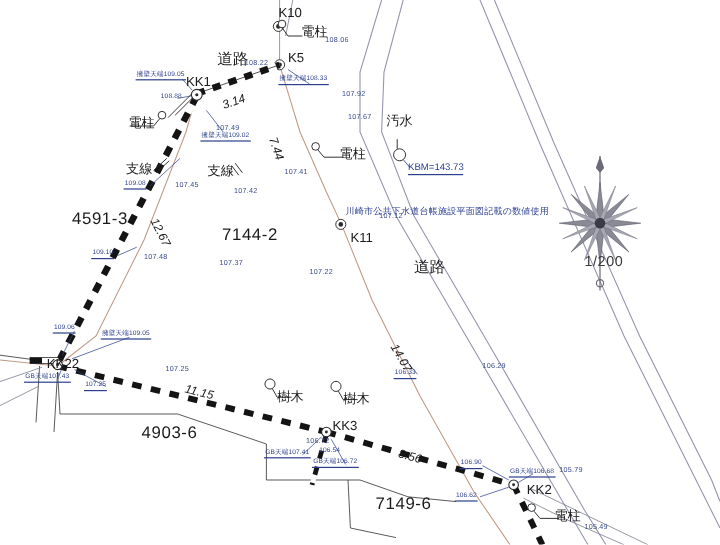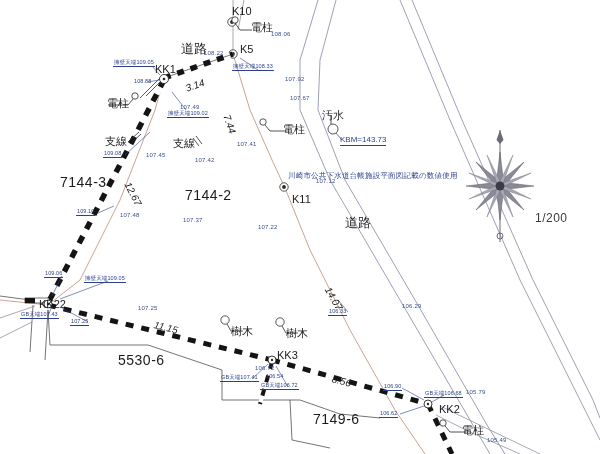--- a/index.html
+++ b/index.html
@@ -82,21 +82,20 @@
   .kbm {
     font-size: 8px;
     color: #2b3f8c;
     border-bottom: 0.7px solid #2b3f8c;
     padding-bottom: 0.5px;
   }
   .scale-txt {
     font-size: 12px;
     color: #3a3a3a;
     letter-spacing: 0.5px;
-    margin-left: 48px;
   }
 </style>
 </head>
 <body>
 
 <div id="map-root">
 
   <svg id="map-svg" viewBox="0 0 600 454">
     <defs>
 
@@ -279,44 +278,44 @@
       <g fill="#a8a8b4" stroke="#6d6d7a" stroke-width="0.4">
         <path d="M -13 -31 L 1.6 -1.6 L 13 31 L -1.6 1.6 Z"></path>
         <path d="M 13 -31 L 1.6 1.6 L -13 31 L -1.6 -1.6 Z"></path>
         <path d="M -31 -13 L -1.6 1.6 L 31 13 L 1.6 -1.6 Z"></path>
         <path d="M -31 13 L -1.6 -1.6 L 31 -13 L 1.6 1.6 Z"></path>
       </g>
       <circle cx="0" cy="0" r="4.5" fill="#3a3a48"></circle>
     </g>
   </svg>
 
-  <div class="lbl parcel-no" style="left:60px; top:175px;">7144-3</div>
+  <div class="lbl parcel-no" style="left:60px; top:175px;">4591-3</div>
   <div class="lbl parcel-no" style="left:185px; top:188px;">7144-2</div>
-  <div class="lbl parcel-no" style="left:118px; top:353px;">5530-6</div>
+  <div class="lbl parcel-no" style="left:118px; top:353px;">4903-6</div>
   <div class="lbl parcel-no" style="left:313px; top:412px;">7149-6</div>
 
   <div class="lbl station-id" style="left:232px; top:6px;">K10</div>
   <div class="lbl station-id" style="left:240px; top:44px;">K5</div>
   <div class="lbl station-id" style="left:155px; top:64px;">KK1</div>
   <div class="lbl station-id" style="left:292px; top:194px;">K11</div>
   <div class="lbl station-id" style="left:39px; top:299px;">KK22</div>
   <div class="lbl station-id" style="left:277px; top:350px;">KK3</div>
   <div class="lbl station-id" style="left:427px; top:404px;padding-left:12px;">KK2</div>
 
   <div class="lbl jp-name big" style="left:181px; top:42px;">道路</div>
   <div class="lbl jp-name big" style="left:345px; top:216px;">道路</div>
   <div class="lbl jp-name" style="left:251px; top:22px;">電柱</div>
   <div class="lbl jp-name" style="left:107px; top:98px;">電柱</div>
   <div class="lbl jp-name" style="left:283px; top:124px;">電柱</div>
   <div class="lbl jp-name" style="left:462px; top:425px;">電柱</div>
   <div class="lbl jp-name" style="left:105px; top:136px;">支線</div>
   <div class="lbl jp-name" style="left:173px; top:138px;">支線</div>
   <div class="lbl jp-name" style="left:231px; top:326px;">樹木</div>
   <div class="lbl jp-name" style="left:286px; top:328px;">樹木</div>
-  <div class="lbl jp-name" style="left:322px; top:110px;">汚水</div>
+  <div class="lbl jp-name" style="left:322px; top:96px;">汚水</div>
 
   <div class="lbl dim" style="left:186px; top:84px; transform:rotate(-19deg);">3.14</div>
   <div class="lbl dim" style="left:226px; top:110px; transform:rotate(71deg);">7.44</div>
   <div class="lbl dim" style="left:127px; top:178px; transform:rotate(63deg);">12.67</div>
   <div class="lbl dim" style="left:327px; top:283px; transform:rotate(60deg);">14.07</div>
   <div class="lbl dim" style="left:154px; top:320px; transform:rotate(14deg);">11.15</div>
   <div class="lbl dim" style="left:332px; top:374px; transform:rotate(15deg);">8.56</div>
 
   <div class="lbl spot" style="left:271px; top:31px;">108.06</div>
   <div class="lbl spot" style="left:204px; top:50px;">108.22</div>

